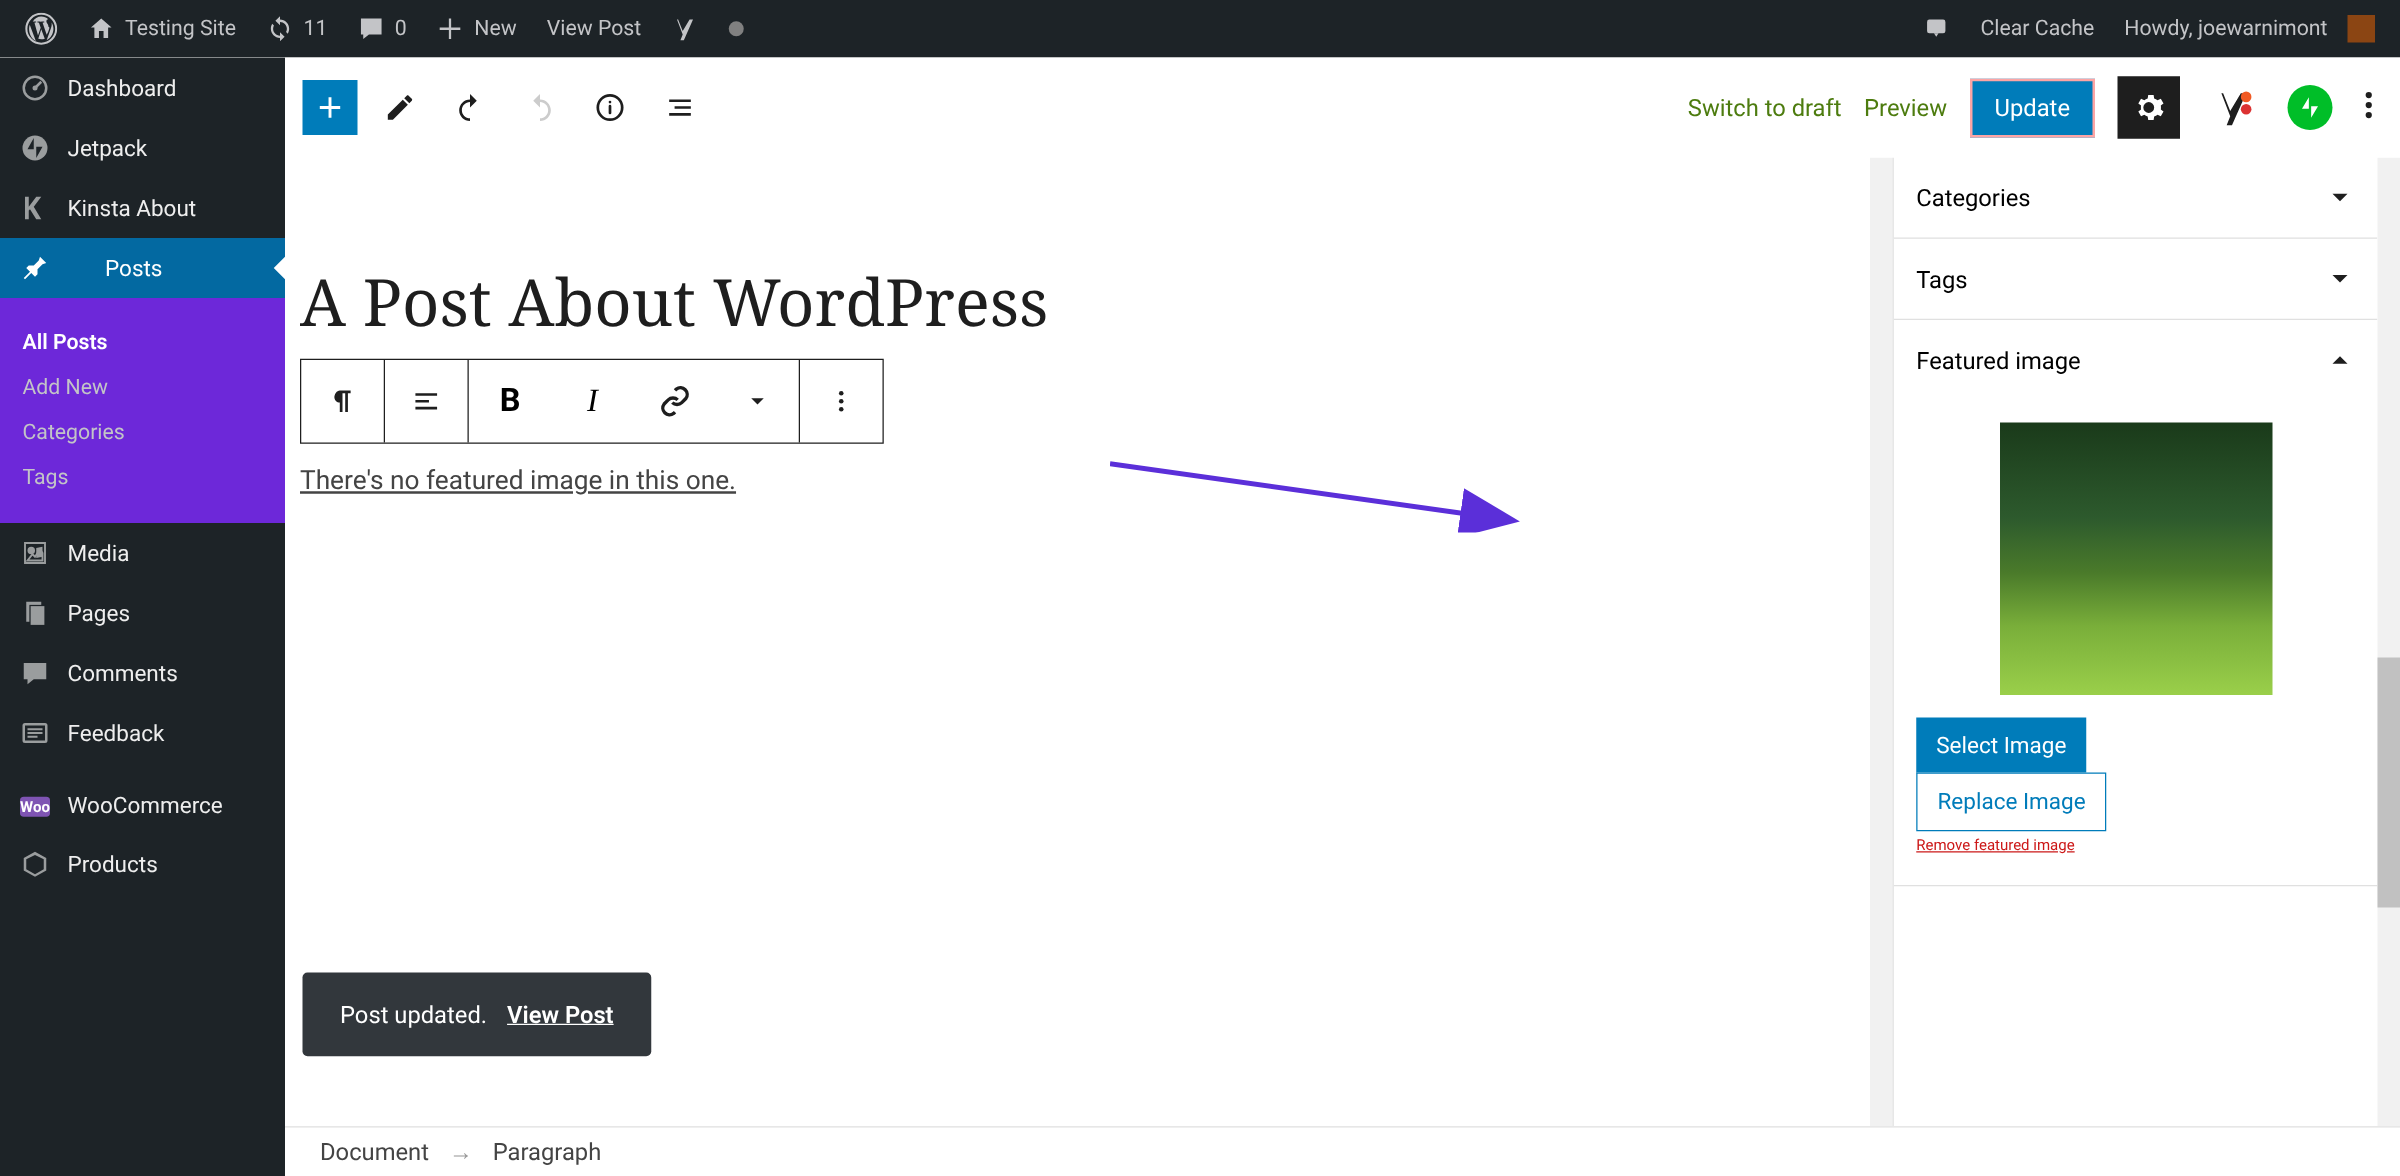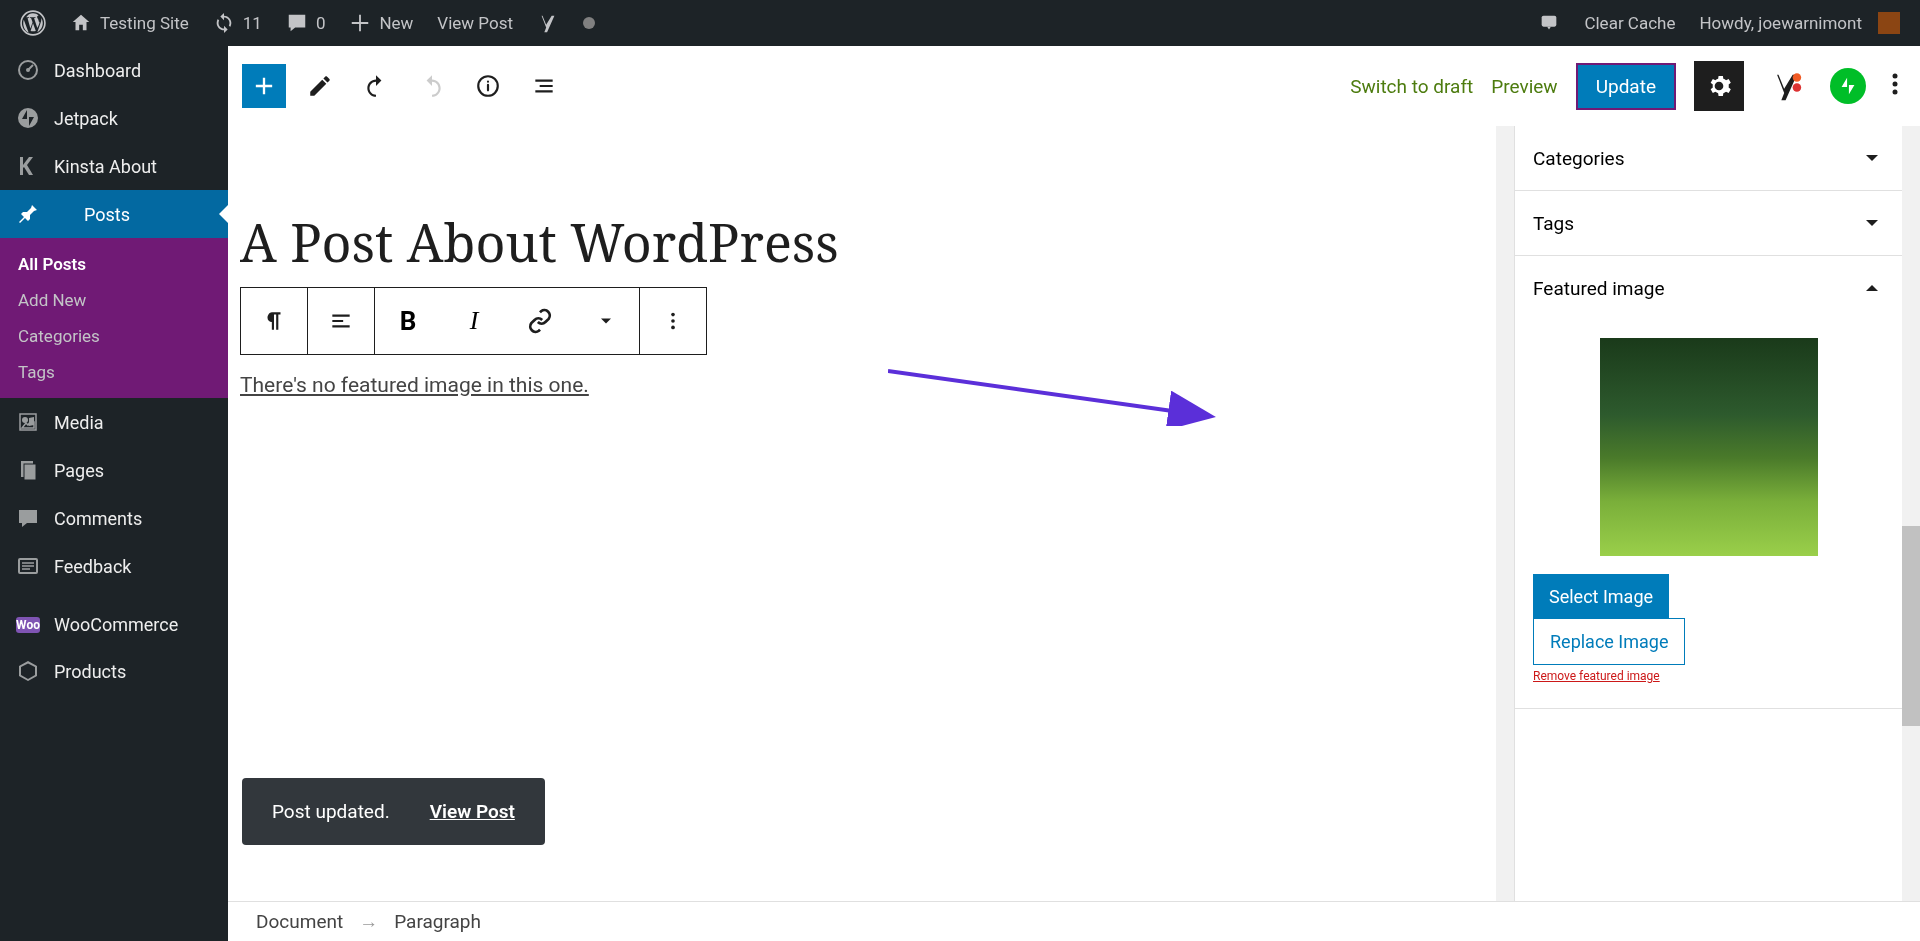--- a/index.html
+++ b/index.html
@@ -18,53 +18,53 @@
 
 .wrap { display: flex; height: calc(100vh - 46px); }
 
 
 .sidebar { width: 228px; background: #1d2327; color: #c3c4c7; font-size: 18px; overflow-y: auto; }
 .side-item { display: flex; align-items: center; gap: 14px; padding: 12px 16px; cursor: pointer; color: #eee; }
 .side-item.active { background: #0369a1; color: #fff; position: relative; gap: 44px; }
 .side-item.active::after { content: ''; position: absolute; right: -1px; top: 50%; transform: translateY(-50%); border: 10px solid transparent; border-right-color: #fff; }
 .side-icon { width: 24px; height: 24px; fill: currentColor; opacity: 0.6; }
 .side-item.active .side-icon { opacity: 1; }
-.submenu { background: #701a75; padding: 8px 0; }
+.submenu { background: #6d28d9; padding: 18px 0; }
 .sub-item { padding: 8px 18px; font-size: 17px; color: #c3c4c7; cursor: pointer; }
 .sub-item.active { color: #fff; font-weight: 600; }
 .woo-badge { width: 24px; height: 16px; background: #7f54b3; color: #fff; font-size: 12px; font-weight: bold; display: flex; align-items: center; justify-content: center; border-radius: 3px; }
 
 
 .editor { flex: 1; background: #fff; display: flex; flex-direction: column; position: relative; }
 
 
 .ed-header { height: 80px; border-bottom: none; display: flex; align-items: center; padding: 0 14px; gap: 12px; }
 .add-block { width: 44px; height: 44px; background: #007cba; color: #fff; display: flex; align-items: center; justify-content: center; cursor: pointer; }
 .hd-btn { width: 44px; height: 44px; display: flex; align-items: center; justify-content: center; cursor: pointer; color: #1e1e1e; }
 .hd-btn.disabled { color: #ccc; }
 .hd-right { margin-left: auto; display: flex; align-items: center; gap: 18px; }
 .link-btn { color: #4d7c0f; font-size: 19px; cursor: pointer; }
-.update-btn { background: #007cba; color: #fff; border: 2px solid #701a75; padding: 10px 18px; font-size: 19px; cursor: pointer; }
+.update-btn { background: #007cba; color: #fff; border: 2px solid #fca5a5; padding: 10px 18px; font-size: 19px; cursor: pointer; }
 .settings-btn { width: 50px; height: 50px; background: #1e1e1e; color: #fff; display: flex; align-items: center; justify-content: center; cursor: pointer; }
 .yoast-btn { width: 50px; height: 50px; display: flex; align-items: center; justify-content: center; cursor: pointer; }
 .jetpack-btn { width: 36px; height: 36px; background: #00be28; border-radius: 50%; display: flex; align-items: center; justify-content: center; cursor: pointer; }
 .more-btn { cursor: pointer; padding: 8px; }
 
 
 .ed-body { flex: 1; display: flex; overflow: hidden; }
 .ed-canvas { flex: 1; padding: 0 16px 0 12px; overflow-y: auto; position: relative; }
 .post-title { font-size: 52px; font-weight: 400; color: #1e1e1e; margin: 80px 0 10px; font-family: "Noto Serif", Georgia, serif; }
 .block-toolbar { display: inline-flex; border: 1px solid #1e1e1e; margin-bottom: 18px; }
 .bt-group { display: flex; border-right: 1px solid #1e1e1e; }
 .bt-group:last-child { border-right: none; }
 .bt-btn { width: 66px; height: 66px; display: flex; align-items: center; justify-content: center; cursor: pointer; font-size: 24px; }
 .post-content { font-size: 21px; color: #444; text-decoration: underline; }
 
 
-.snackbar { position: absolute; bottom: 56px; left: 14px; background: #32373c; color: #fff; padding: 22px 30px; display: flex; align-items: center; gap: 40px; font-size: 19px; border-radius: 4px; justify-content: flex-end; }
+.snackbar { position: absolute; bottom: 56px; left: 14px; background: #32373c; color: #fff; padding: 22px 30px; display: flex; align-items: center; gap: 16px; font-size: 19px; border-radius: 4px; justify-content: flex-end; }
 .snack-link { text-decoration: underline; cursor: pointer; font-weight: 600; }
 
 
 .breadcrumb { height: 40px; display: flex; align-items: center; gap: 16px; padding: 0 28px; font-size: 19px; color: #444; border-top: 1px solid #e0e0e0; }
 .bc-arrow { color: #999; }
 
 
 .settings-panel { width: 388px; border-left: 1px solid #e0e0e0; overflow-y: auto; }
 .panel-section { border-bottom: 1px solid #e0e0e0; }
 .panel-header { display: flex; align-items: center; justify-content: space-between; padding: 20px 18px; cursor: pointer; font-size: 19px; }

